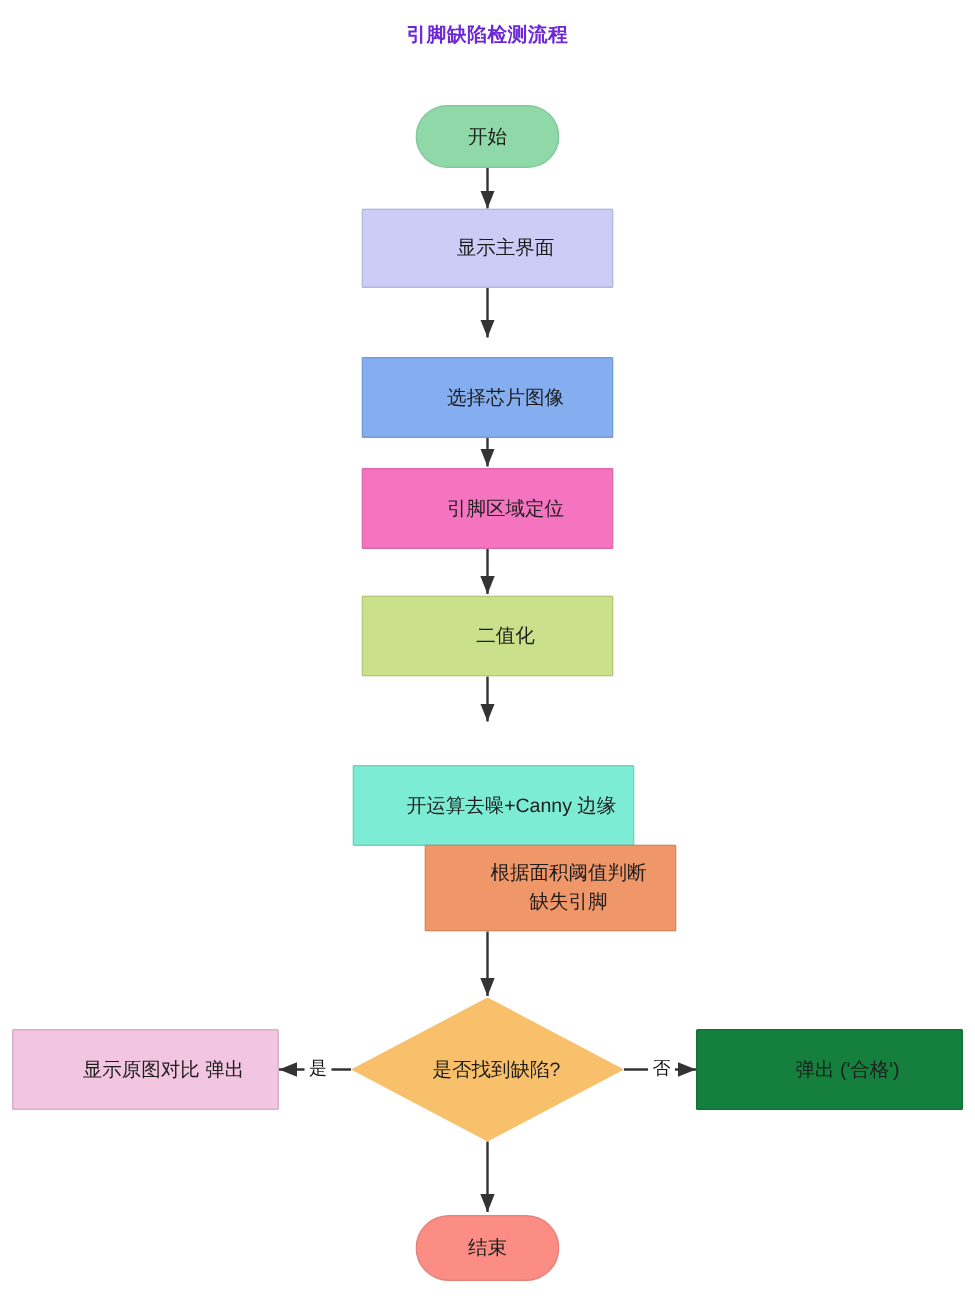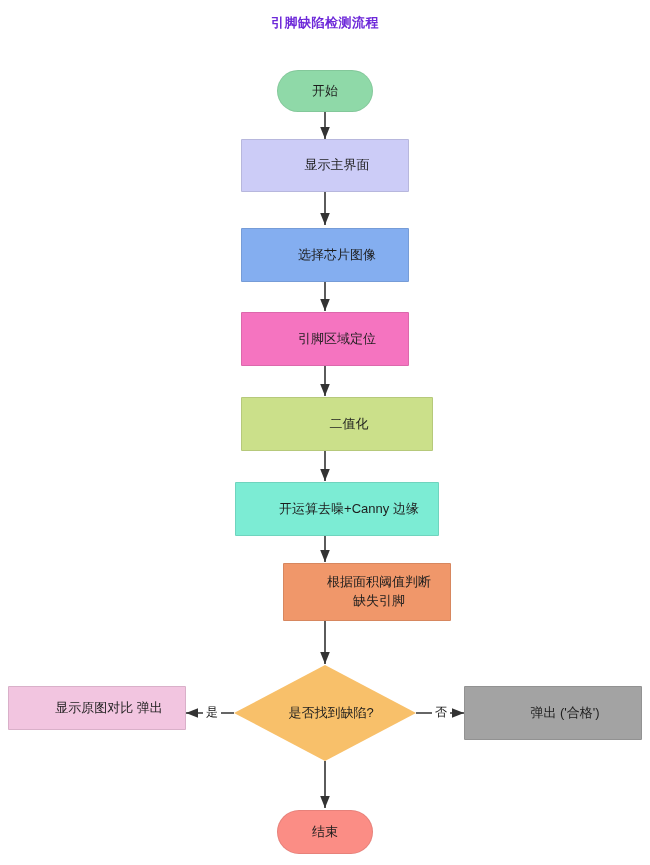--- a/index.html
+++ b/index.html
@@ -112,53 +112,53 @@
 </svg>
 
 <div class="node node-stadium" style="left:277px; top:70px; width:96px; height:42px; background:#8fd9a8;">
   <span>开始</span>
 </div>
 
 <div class="node node-rect" style="left:241px; top:139px; width:168px; height:53px; background:#ccccf7;">
   <span>显示主界面</span>
 </div>
 
-<div class="node node-rect" style="left:241px; top:228px; width:168px; height:54px; background:#84aef0;">
+<div class="node node-rect" style="left:241px; top:238px; width:168px; height:54px; background:#84aef0;">
   <span>选择芯片图像</span>
 </div>
 
 <div class="node node-rect" style="left:241px; top:312px; width:168px; height:54px; background:#f574c0;">
   <span>引脚区域定位</span>
 </div>
 
-<div class="node node-rect" style="left:241px; top:397px; width:192px; height:54px; background:#cbe08a;">
+<div class="node node-rect" style="left:241px; top:397px; width:168px; height:54px; background:#cbe08a;">
   <span>二值化</span>
 </div>
 
-<div class="node node-rect" style="left:235px; top:482px; width:204px; height:54px; background:#7cecd4;">
+<div class="node node-rect" style="left:235px; top:510px; width:188px; height:54px; background:#7cecd4;">
   <span>开运算去噪+Canny 边缘</span>
 </div>
 
 <div class="node node-rect" style="left:241px; top:563px; width:168px; height:58px; background:#f0976a; flex-direction:column;margin-left:42px;">
   <span class="node-line">根据面积阈值判断</span>
   <span class="node-line">缺失引脚</span>
 </div>
 
 <div class="node node-diamond" style="left:234px; top:665px; width:182px; height:96px;">
   <svg class="diamond-shape" width="182" height="96">
     <polygon points="91,0 182,48 91,96 0,48" fill="#f8c06a"></polygon>
   </svg>
   <span class="diamond-label">是否找到缺陷?</span>
 </div>
 
-<div class="node node-rect" style="left:8px; top:686px; width:178px; height:44px; background:#f2c5e0; flex-direction:column;">
+<div class="node node-rect" style="left:8px; top:686px; width:178px; height:54px; background:#f2c5e0; flex-direction:column;">
   <span class="node-line">显示原图对比 弹出</span>
 </div>
 
-<div class="node node-rect" style="left:464px; top:686px; width:178px; height:54px; background:#a3a3a3;">
+<div class="node node-rect" style="left:464px; top:686px; width:178px; height:54px; background:#15803d;">
   <span>弹出 ('合格')</span>
 </div>
 
 <div class="node node-stadium" style="left:277px; top:810px; width:96px; height:44px; background:#fb8d85;">
   <span>结束</span>
 </div>
 
 <div class="edge-label" style="left:203px; top:706px; width:16px;">是</div>
 
 <div class="edge-label" style="left:432px; top:706px; width:16px;">否</div>

